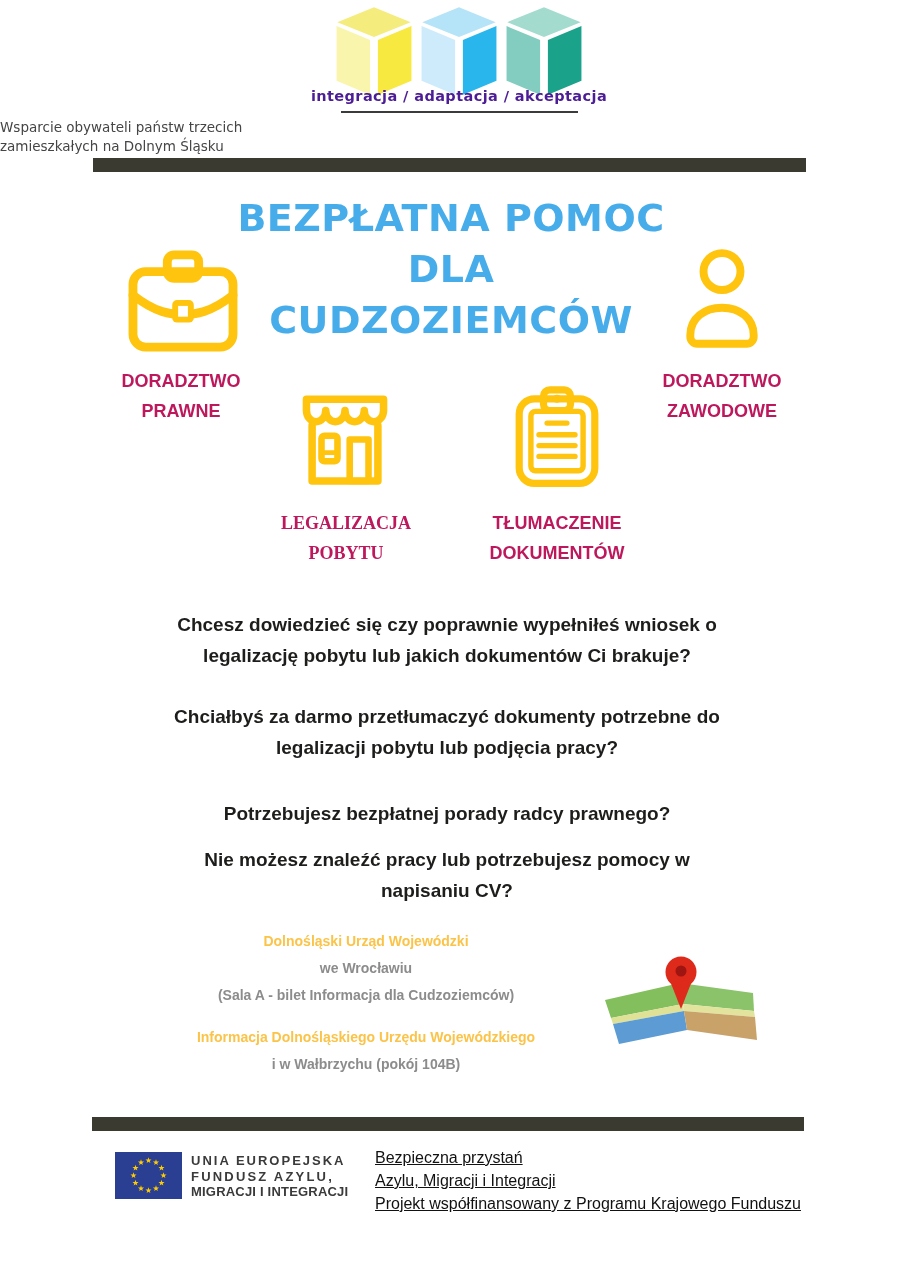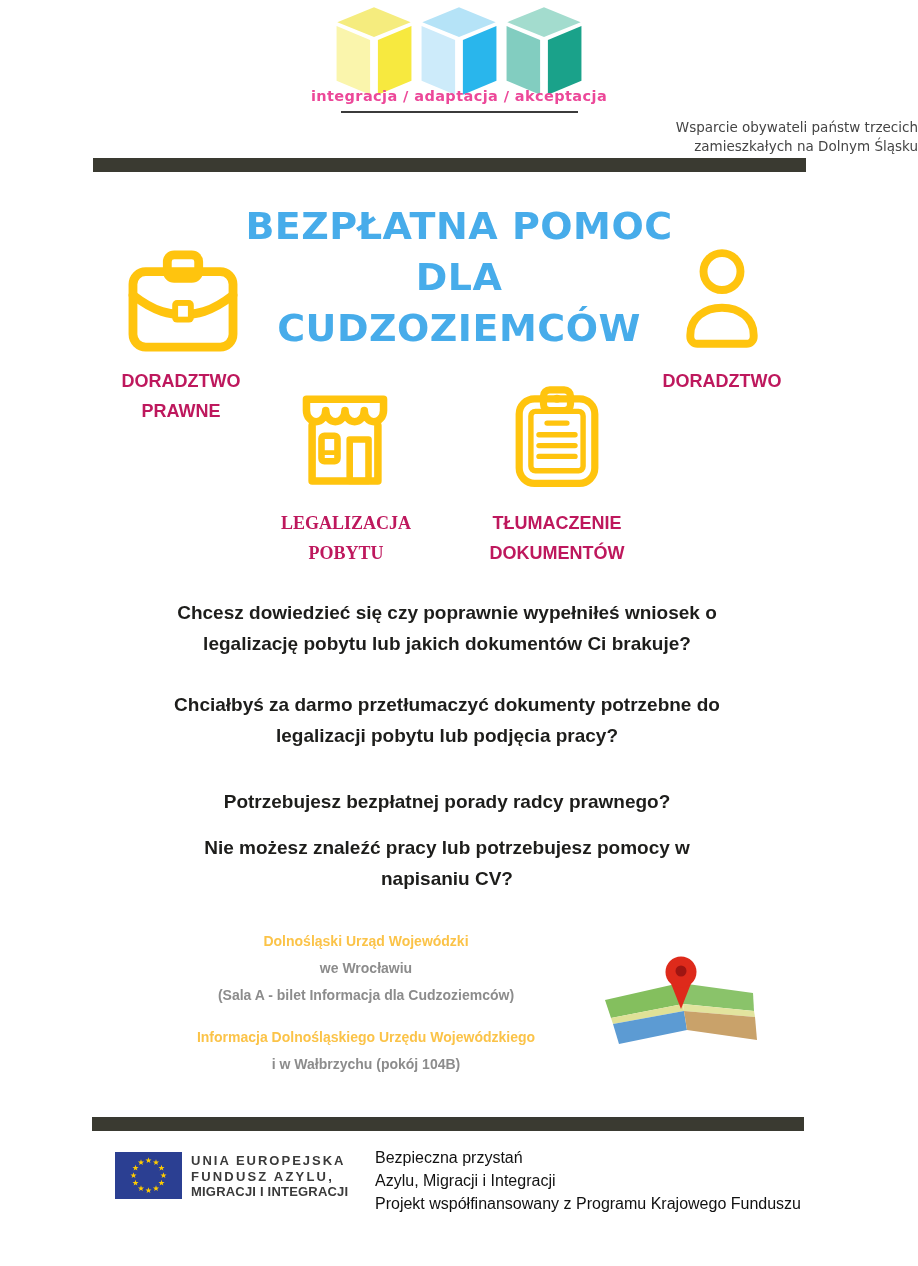--- a/index.html
+++ b/index.html
@@ -16,34 +16,34 @@
   .page{
     position:relative;width:918px;height:1266px;background:#ffffff;
     margin:0 auto;overflow:hidden;
     font-family:"Liberation Sans",sans-serif;color:var(--c-ink);
   }
   
   .cubes{position:absolute;top:7px;left:0;width:918px;display:flex;justify-content:center;gap:7px;}
   .cube{width:78px;height:88px;}
   .logo-tagline{
     position:absolute;top:88px;left:0;width:918px;text-align:center;
-    font-family:"DejaVu Sans",sans-serif;font-size:14.5px;font-weight:700;color:#ec4899;letter-spacing:.4px;
+    font-family:"DejaVu Sans",sans-serif;font-size:14.5px;font-weight:700;color:#4c1d95;letter-spacing:.4px;
   }
   .logo-rule{position:absolute;top:111px;left:341px;width:237px;height:2px;background:#3B3B3B;}
   .logo-subtitle{
-    position:absolute;top:118px;left:0;width:918px;text-align:right;
+    position:absolute;top:118px;left:0;width:918px;text-align:left;
     font-family:"DejaVu Sans",sans-serif;font-size:13.5px;color:#454545;line-height:19px;
   }
   
   .bar{position:absolute;background:var(--c-bar);}
   .bar-top{left:93px;top:158px;width:713px;height:14px;}
   .bar-bottom{left:92px;top:1117px;width:712px;height:14px;}
   
   .title{
-    position:absolute;left:97px;top:189px;width:700px;text-align:center;margin:12px;
+    position:absolute;left:97px;top:189px;width:700px;text-align:center;margin:4px;
     font-family:"DejaVu Sans",sans-serif;font-size:38px;font-weight:700;color:var(--c-title);
     line-height:51px;letter-spacing:.5px;
   }
   
   .service-icon{position:absolute;}
   .service-icon svg{display:block;width:100%;height:100%;}
   .svc-briefcase{left:128px;top:250px;width:110px;height:102px;}
   .svc-person{left:678px;top:246px;width:88px;height:104px;}
   .svc-store{left:298px;top:392px;width:94px;height:97px;}
   .svc-clipboard{left:512px;top:386px;width:90px;height:103px;}
@@ -52,21 +52,21 @@
   }
   .lbl-0{left:86px;top:366px;width:190px;}
   .lbl-1{left:627px;top:366px;width:190px;}
   .lbl-2{left:250px;top:508px;width:192px;font-family:Liberation Serif, serif;}
   .lbl-3{left:461px;top:508px;width:192px;}
   
   .question{
     position:absolute;left:97px;width:700px;text-align:center;
     font-size:19px;font-weight:700;color:var(--c-ink);line-height:31px;
   }
-  .question>div{margin:0 auto;}
+  .question>div{margin:12px auto;}
   .q0{top:597px;} .q0>div{max-width:590px;}
   .q1{top:689px;} .q1>div{max-width:560px;}
   .q2{top:786px;} .q2>div{max-width:640px;}
   .q3{top:832px;} .q3>div{max-width:520px;}
   
   .location{
     position:absolute;left:66px;width:600px;text-align:center;
     font-size:14px;font-weight:700;line-height:27px;
   }
   .loc-0{top:928px;} .loc-1{top:1024px;}
@@ -80,21 +80,21 @@
   .eu-flag svg{display:block;width:100%;height:100%;}
   .eu-lines{
     position:absolute;left:191px;top:1153px;width:175px;
     font-size:13px;font-weight:600;color:#3A3A3A;line-height:15.5px;
   }
   .eu-lines .l0{letter-spacing:2px;}
   .eu-lines .l1{letter-spacing:2.2px;}
   .eu-lines .l2{letter-spacing:.2px;}
   .project-lines{
     position:absolute;left:375px;top:1146px;width:440px;
-    font-size:16px;color:#111111;line-height:23px;
+    font-size:16px;color:#111111;line-height:23px;text-decoration:underline;
   }
   
   .ic{stroke:var(--c-yellow);fill:none;stroke-linejoin:round;stroke-linecap:round;}
 </style>
 </head>
 <body>
 
 <div class="page">
 
   <div class="cubes">
@@ -144,20 +144,21 @@
   </div>
 
   <div class="service-icon svc-person">
     <svg viewBox="0 0 100 112">
       <circle class="ic" cx="50" cy="26" r="21" stroke-width="9"></circle>
       <path class="ic" d="M14,98 c0,-19 16,-31 36,-31 s36,12 36,31 v2 a8,8 0 0 1 -8,8 H22 a8,8 0 0 1 -8,-8 z" stroke-width="9"></path>
     </svg>
   </div>
   <div class="service-label lbl-1">
     <div>DORADZTWO</div>
+    <div>ZAWODOWE</div>
   </div>
 
   <div class="service-icon svc-store">
     <svg viewBox="0 0 100 100">
       <path class="ic" d="M15,34 V93 H85 V34" stroke-width="8"></path>
       <path class="ic" d="M9,6 H91 V18 a10.25,12 0 0 1 -20.5,0 a10.25,12 0 0 1 -20.5,0 a10.25,12 0 0 1 -20.5,0 a10.25,12 0 0 1 -20.5,0 Z" stroke-width="8" fill="#fff"></path>
       <rect class="ic" x="25" y="45" width="17" height="27" rx="3" stroke-width="7"></rect>
       <path class="ic" d="M28,63 H39" stroke-width="5"></path>
       <rect class="ic" x="55" y="49" width="20" height="44" stroke-width="7"></rect>
     </svg>

